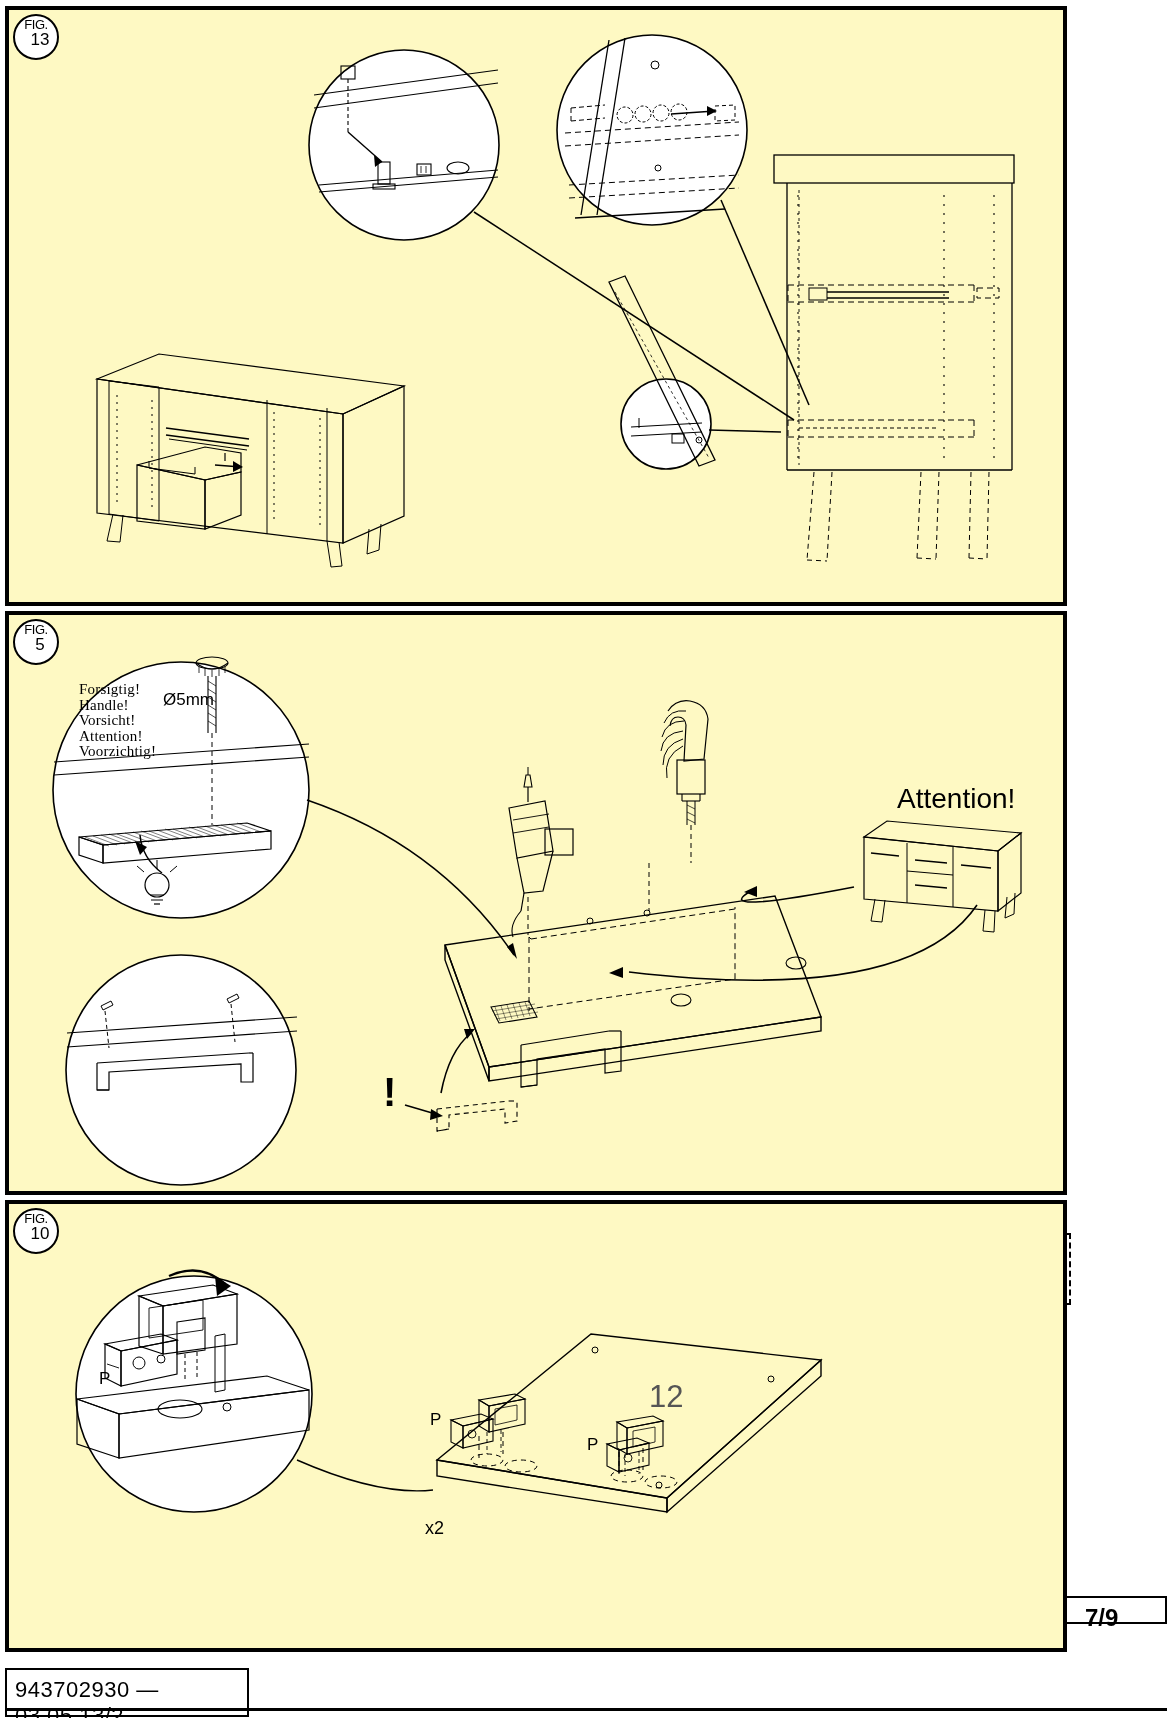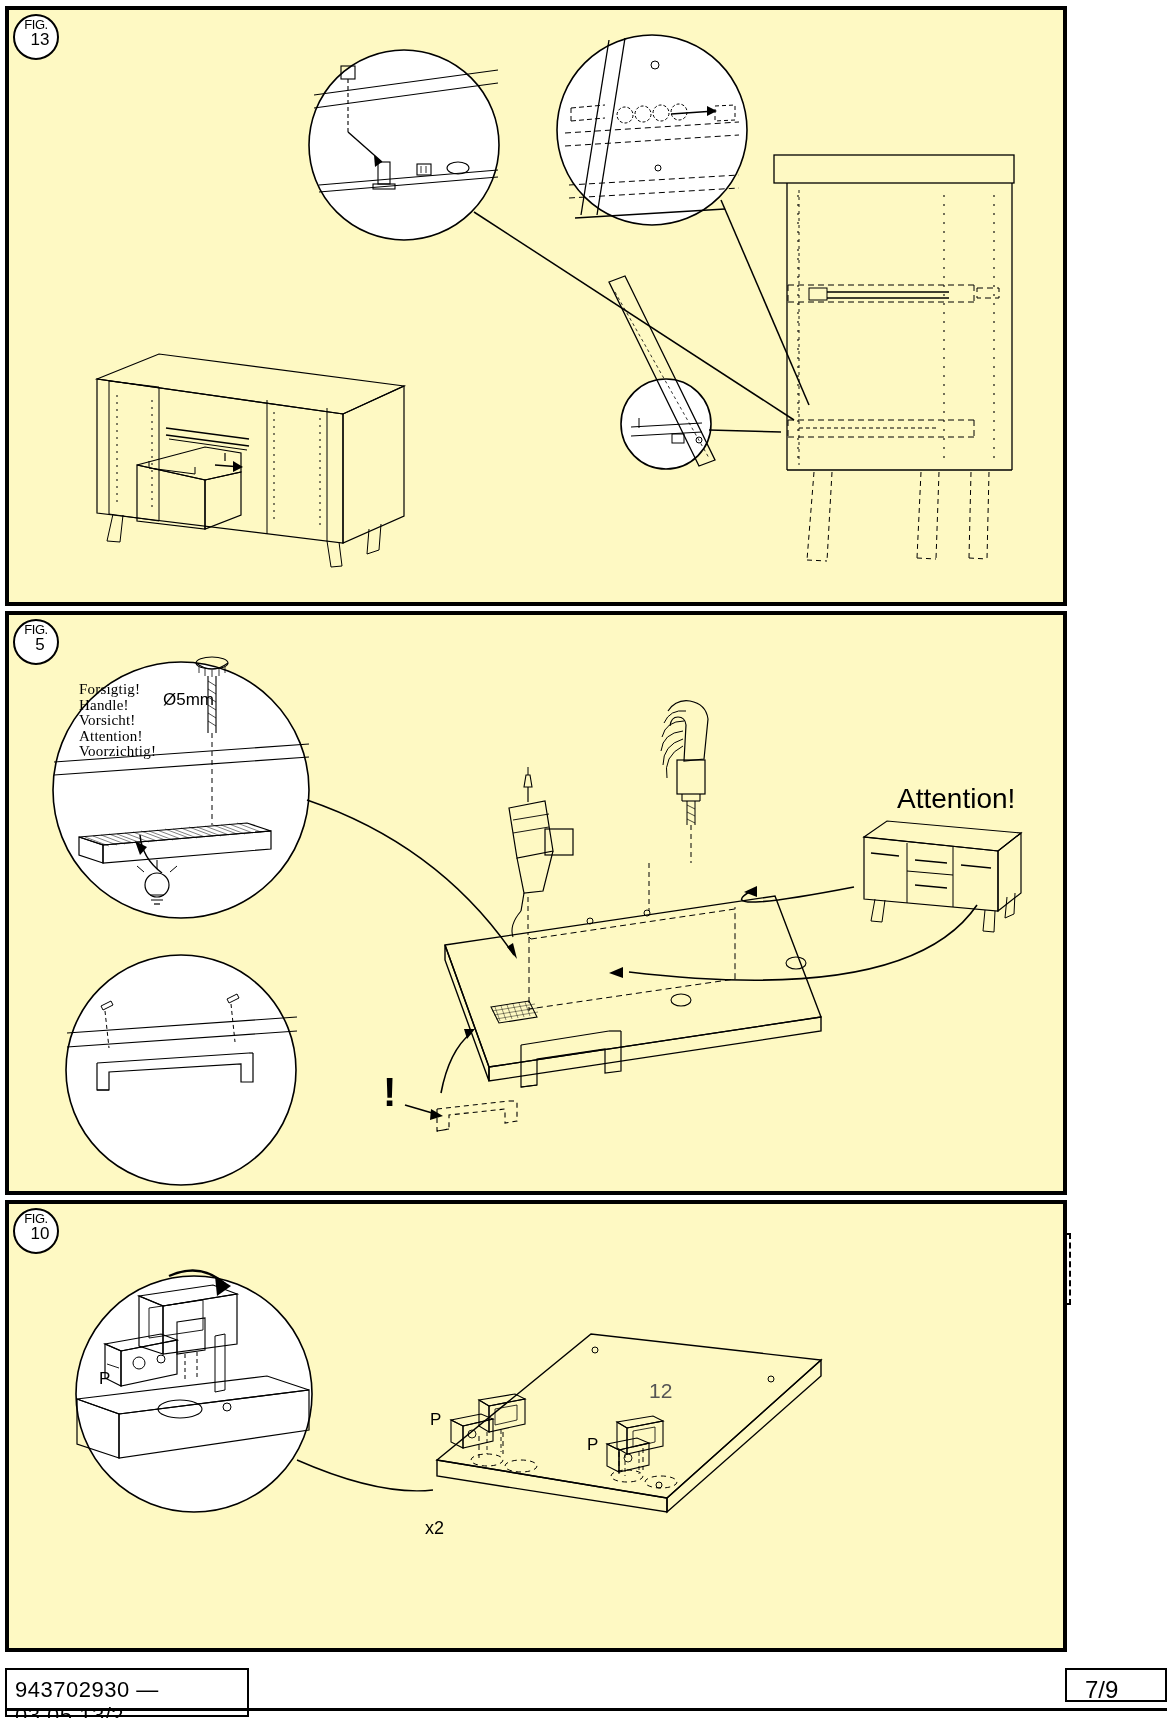--- a/index.html
+++ b/index.html
@@ -19,39 +19,39 @@
   .figbadge .fn{position:absolute;left:0;right:0;top:14px;text-align:center;font-size:17px;margin-left:8px;}
 
   .svgwrap{position:absolute;left:0;top:0;width:100%;height:100%;}
   svg{display:block;}
 
   
   .footer-left{position:absolute;left:5px;top:1668px;border:2px solid #000;
      box-sizing:border-box;height:49px;width:244px;}
   .footer-left span{position:absolute;left:8px;top:7px;font-size:22px;letter-spacing:0.5px;
      font-family:"Liberation Sans",sans-serif;}
-  .footer-right{position:absolute;left:1065px;top:1668px;border:2px solid #000;
-     box-sizing:border-box;height:34px;width:102px;}
+  .footer-right{position:absolute;left:1065px;top:1596px;border:2px solid #000;
+     box-sizing:border-box;height:28px;width:102px;font-weight:bold;}
   .footer-right span{position:absolute;left:18px;top:6px;font-size:24px;}
   .footer-rule{position:absolute;left:5px;top:1708px;width:1162px;height:3px;background:#000;}
 
   
   .legendbox{position:absolute;border:2px dashed #000;box-sizing:border-box;background:#fff;}
   #legend14{left:884px;top:618px;width:178px;height:72px;}
 
   .lg-title{position:absolute;font-size:13px;color:#555;font-family:"Liberation Sans",sans-serif;}
   .lg-qty{position:absolute;font-size:17px;font-family:"Liberation Mono",monospace;font-weight:bold;}
   .lg-spec{position:absolute;font-size:9px;font-weight:bold;font-family:"Liberation Sans",sans-serif;}
 
   .txt{position:absolute;font-family:"Liberation Sans",sans-serif;}
   .caution{font-size:15px;line-height:15.5px;letter-spacing:0.2px;font-family:Liberation Serif, serif;}
   .dia{font-size:17px;font-weight:normal;}
   .attn{font-size:28px;}
   .plabel{font-size:17px;}
-  .bignum{font-size:21px;color:#555;}
+  .bignum{font-size:31px;color:#555;}
   .x2{font-size:18px;}
   .bang{font-size:40px;font-weight:bold;}
 </style>
 </head>
 <body>
 
 <div class="page">
 
   <div class="panel" id="panel13">
     <div class="figbadge">

